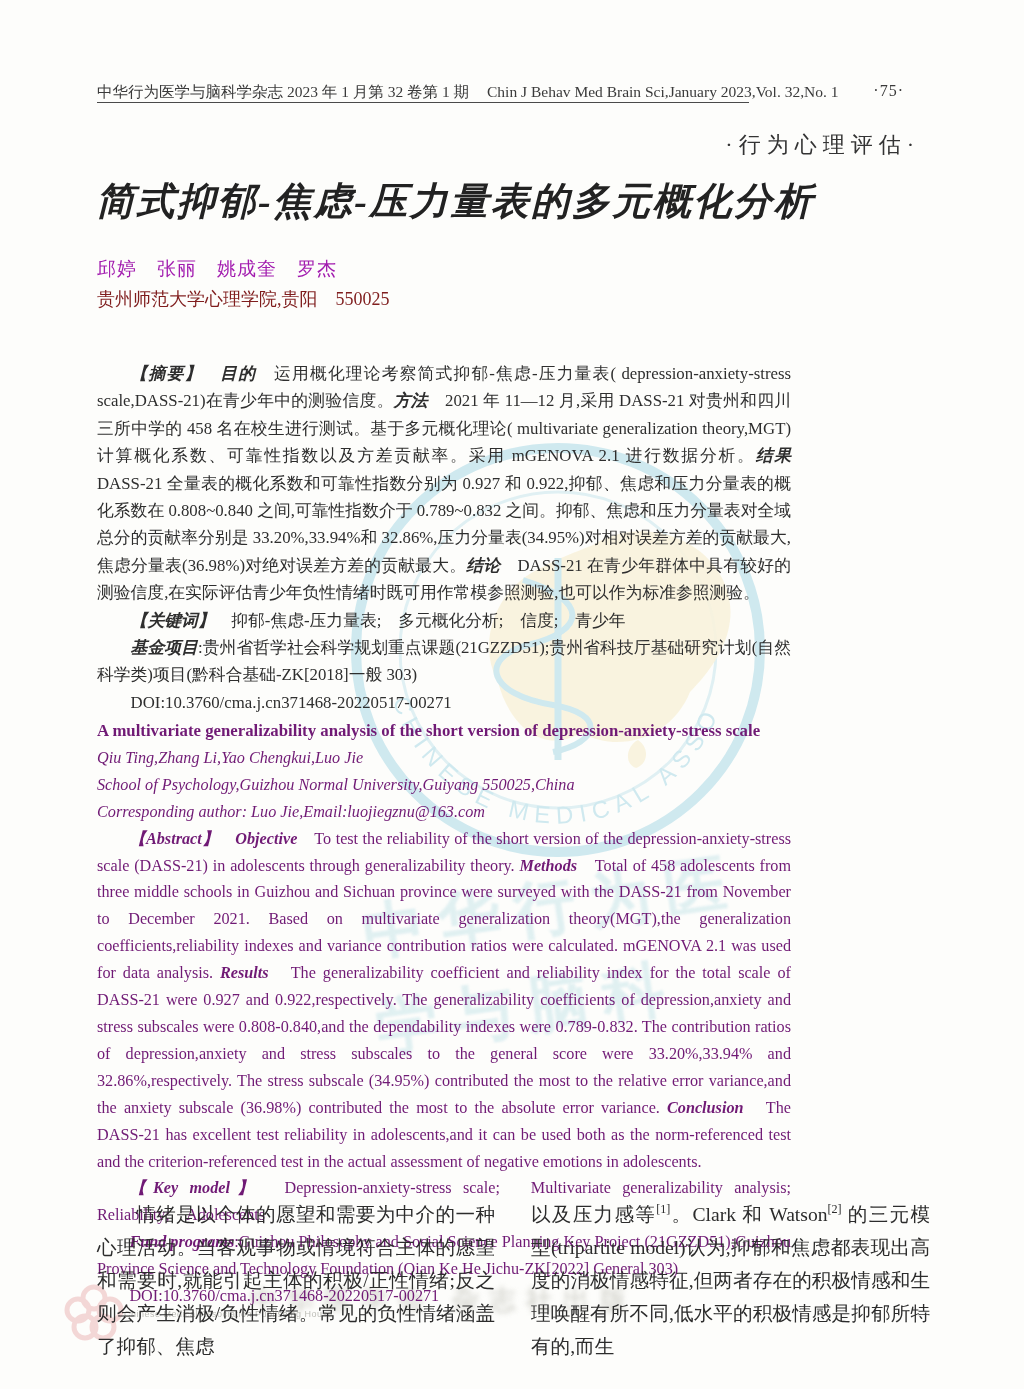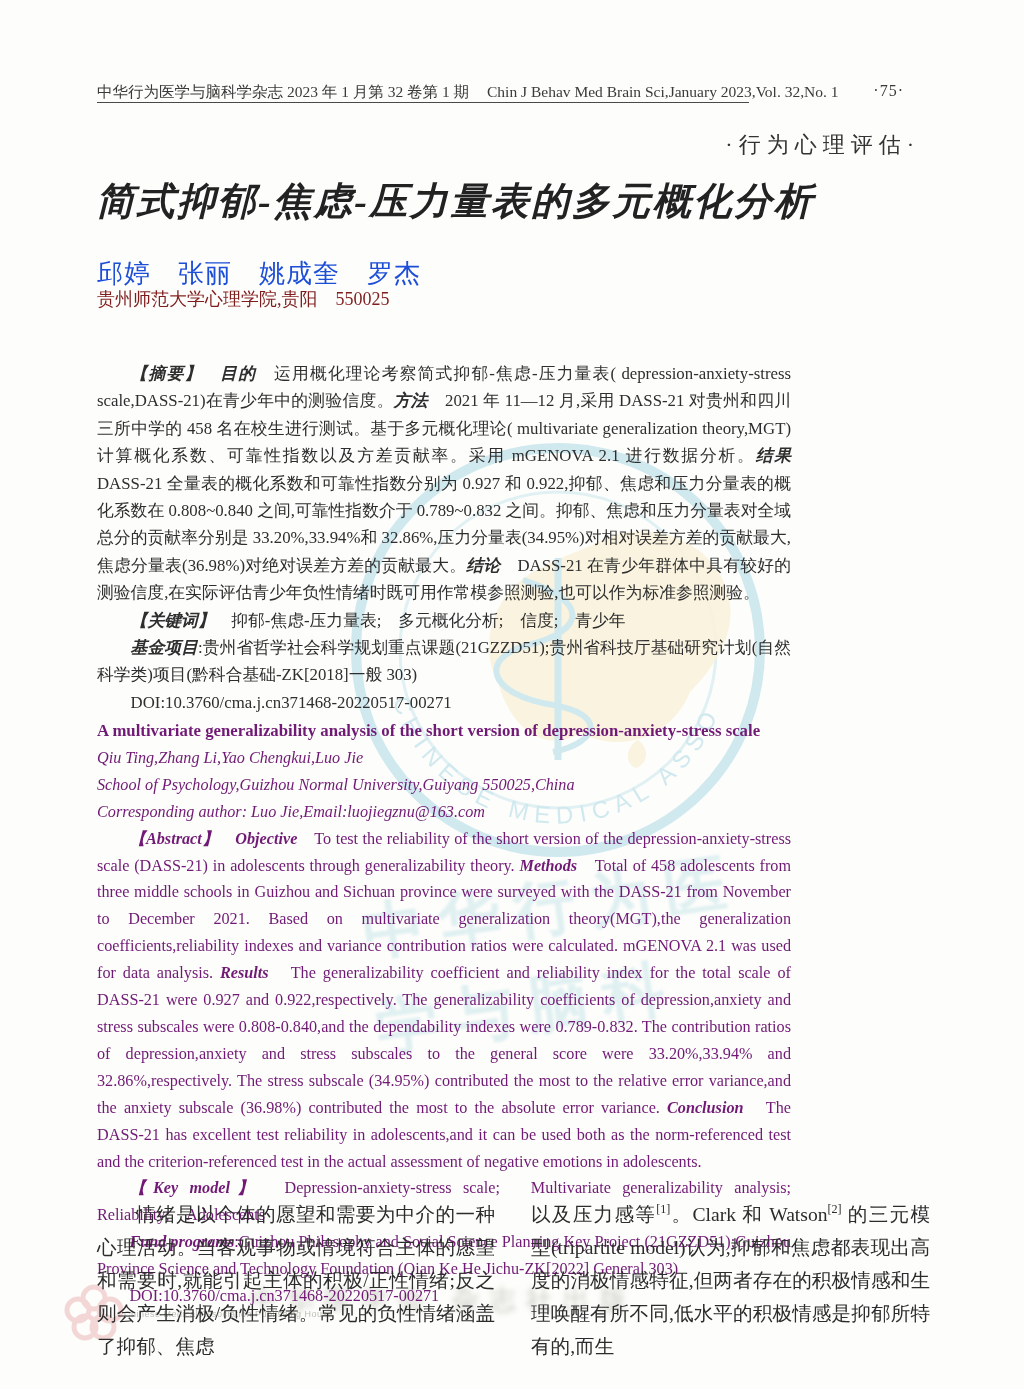--- a/index.html
+++ b/index.html
@@ -15,21 +15,21 @@
 
   
   .hdr-journal{left:97px;top:82px;font-size:15.5px;color:#3a3a3a;white-space:nowrap;}
   .hdr-journal .en{margin-left:18px;}
   .hdr-rule{left:97px;top:102px;width:652px;height:1.4px;background:#4a4a4a;}
   .hdr-page{top:82px;right:120px;font-size:16px;color:#3a3a3a;letter-spacing:1px;}
   .section-label{top:130px;right:104px;font-size:22px;letter-spacing:6px;color:#343434;}
 
   
   .title{left:96px;top:176px;font-size:38px;font-weight:700;letter-spacing:2.5px;color:#222;}
-  .authors{left:97px;top:256px;font-size:26px;letter-spacing:1px;color:#1d4ed8;}
+  .authors{left:97px;top:256px;font-size:19px;letter-spacing:1px;color:#a21caf;}
   .affil{left:97px;top:287px;font-size:18px;color:#7f1d1d;}
   .corresp{left:97px;top:317px;font-size:18px;color:#333;}
 
   
   .abs-cn{left:97px;top:360px;width:694px;font-size:16.8px;line-height:27.4px;
           text-align:justify;color:#2e2e2e;}
   .abs-cn p{margin:0;text-indent:2em;}
   .abs-cn .doi{text-align:left;}
 
   

